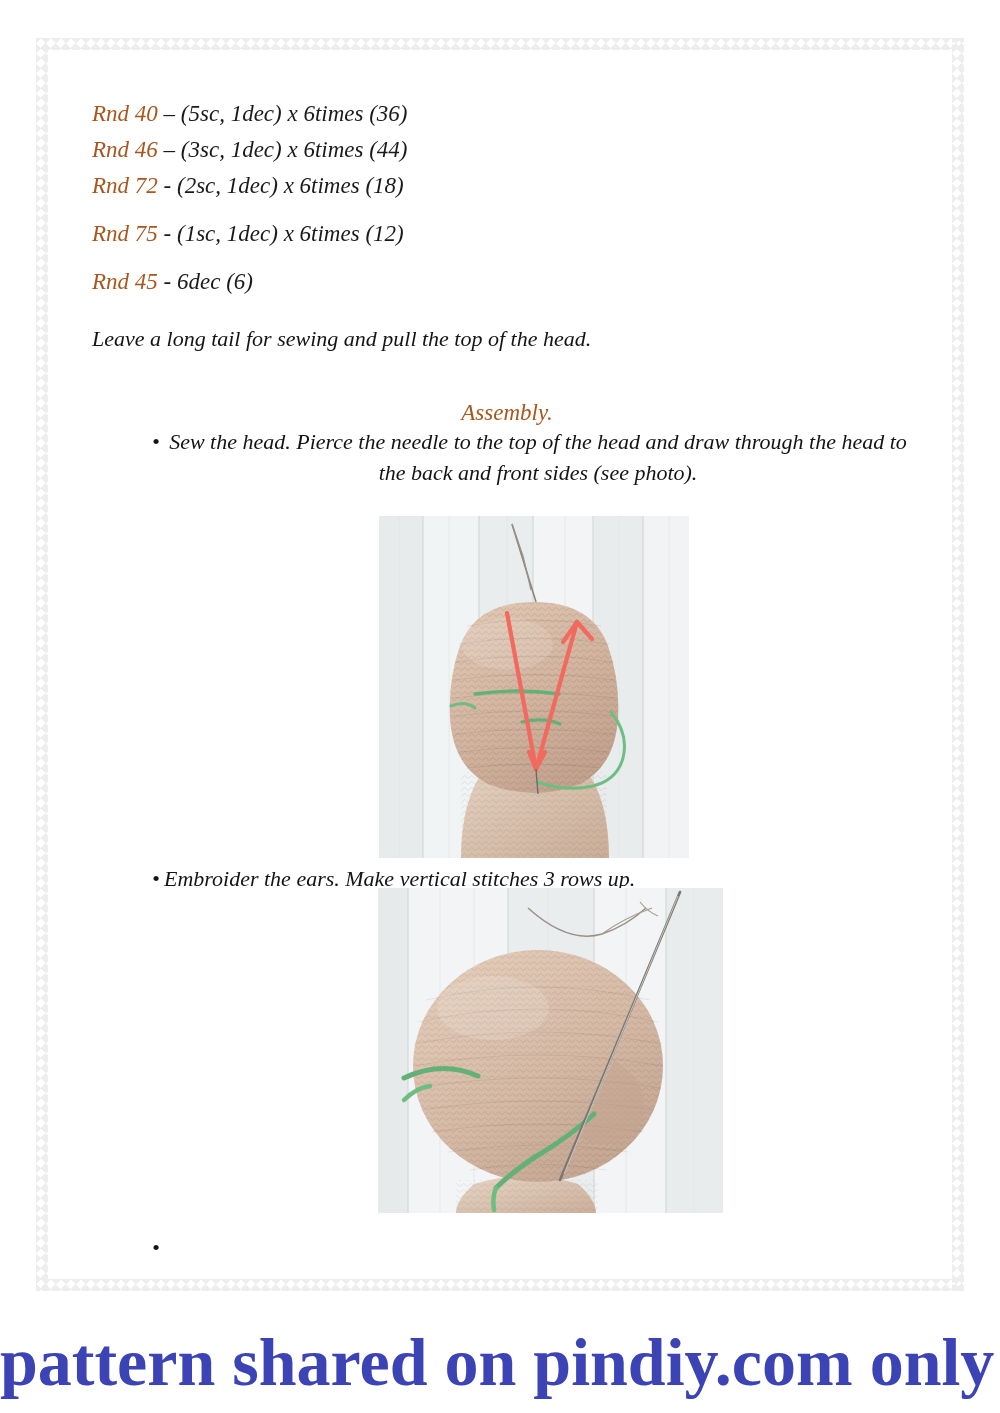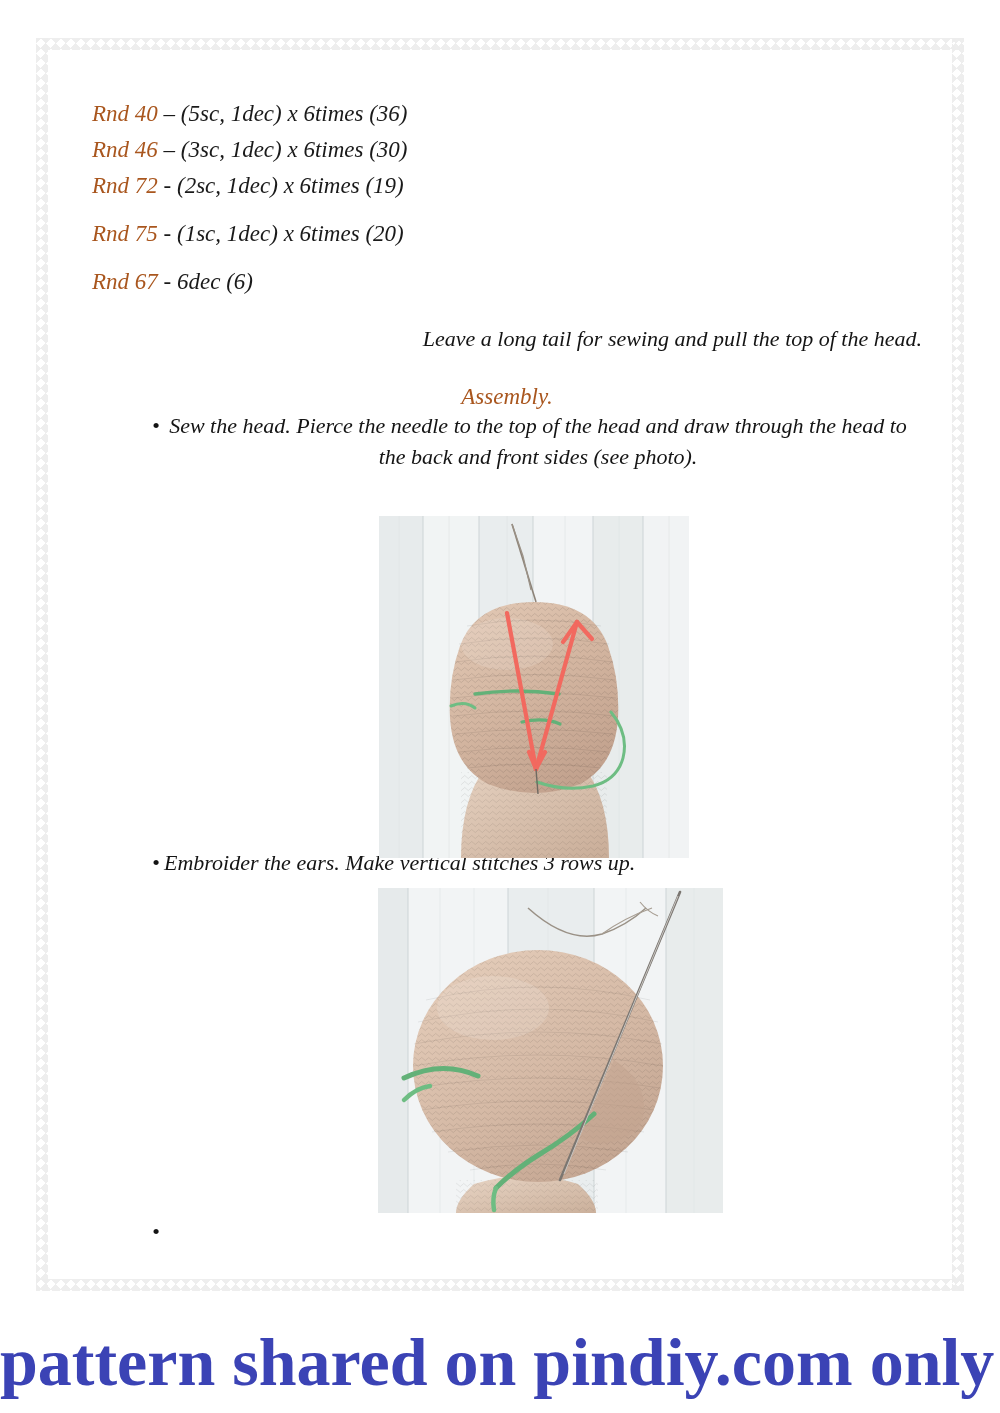--- a/index.html
+++ b/index.html
@@ -68,29 +68,28 @@
   }
   .rnd-line.spaced { margin-top: 12px; }
   .rnd-label { color: #a9561e; }
 
   .note {
     font-style: italic;
     font-size: 22px;
     line-height: 34px;
     color: #141414;
     margin: 22px 0 0 0;
-    text-align: right;
   }
 
   .section-heading {
     font-style: italic;
     font-size: 23px;
     color: #a9561e;
     text-align: center;
-    margin: 28px 0 0 0;
+    margin: 44px 0 0 0;
   }
 
   ul.steps {
     list-style: none;
     margin: 0;
     padding: 0;
   }
   li.step {
     position: relative;
     font-style: italic;
@@ -155,33 +154,33 @@
 </div>
 
 <div id="content">
 
   <p class="rnd-line">
     <span class="rnd-label">Rnd 40</span><span> – </span><span>(5sc, 1dec) x 6times (36)</span>
   </p>
 
 
   <p class="rnd-line">
-    <span class="rnd-label">Rnd 46</span><span> – </span><span>(3sc, 1dec) x 6times (30)</span>
+    <span class="rnd-label">Rnd 46</span><span> – </span><span>(3sc, 1dec) x 6times (44)</span>
   </p>
 
   <p class="rnd-line">
-    <span class="rnd-label">Rnd 72</span><span> - </span><span>(2sc, 1dec) x 6times (19)</span>
+    <span class="rnd-label">Rnd 72</span><span> - </span><span>(2sc, 1dec) x 6times (18)</span>
   </p>
 
   <p class="rnd-line spaced">
-    <span class="rnd-label">Rnd 75</span><span> - </span><span>(1sc, 1dec) x 6times (20)</span>
+    <span class="rnd-label">Rnd 75</span><span> - </span><span>(1sc, 1dec) x 6times (12)</span>
   </p>
 
   <p class="rnd-line spaced">
-    <span class="rnd-label">Rnd 67</span><span> - </span><span>6dec (6)</span>
+    <span class="rnd-label">Rnd 45</span><span> - </span><span>6dec (6)</span>
   </p>
 
   <p class="note">Leave a long tail for sewing and pull the top of the head.</p>
 
   <p class="section-heading">Assembly.</p>
 
   <ul class="steps step-block-1">
     <li class="step">
       <span class="bullet">•</span>
       <span>Sew the head.  Pierce the needle to the top of the head and draw through the head to the back and front sides (see photo).</span>

